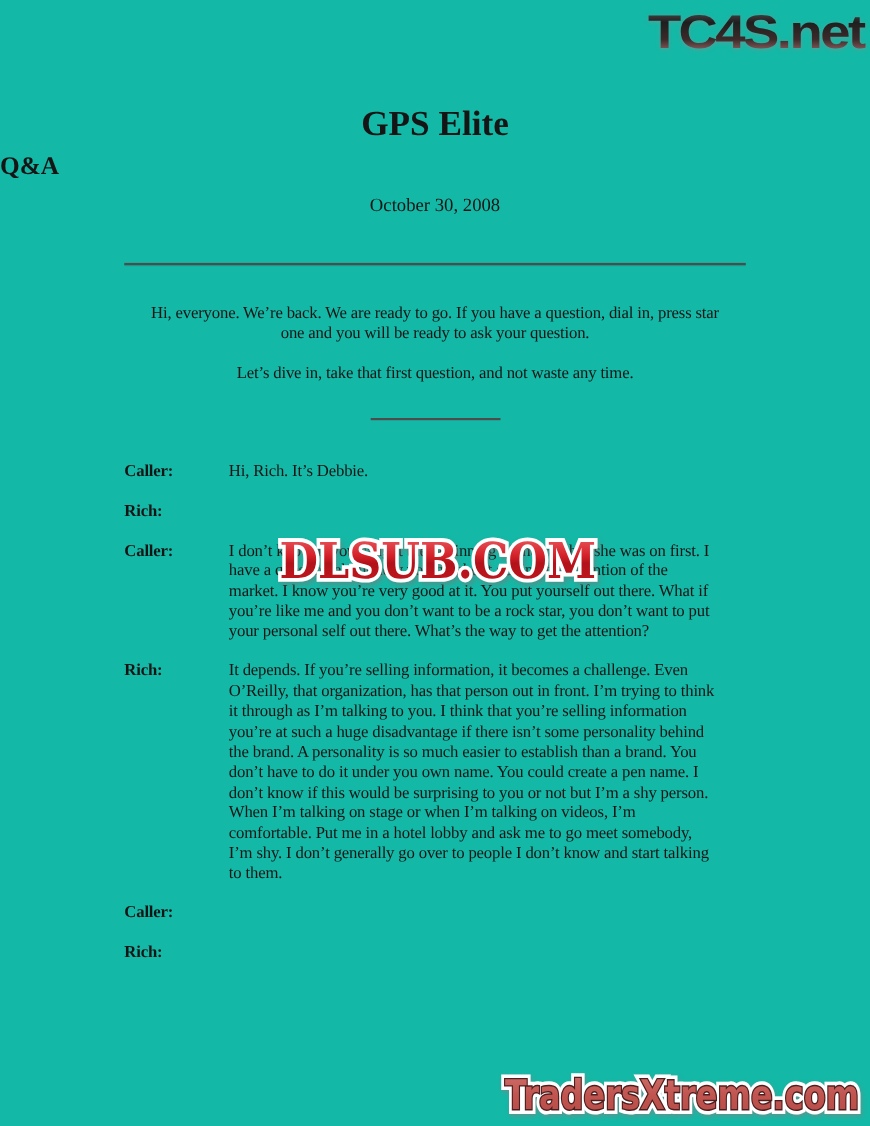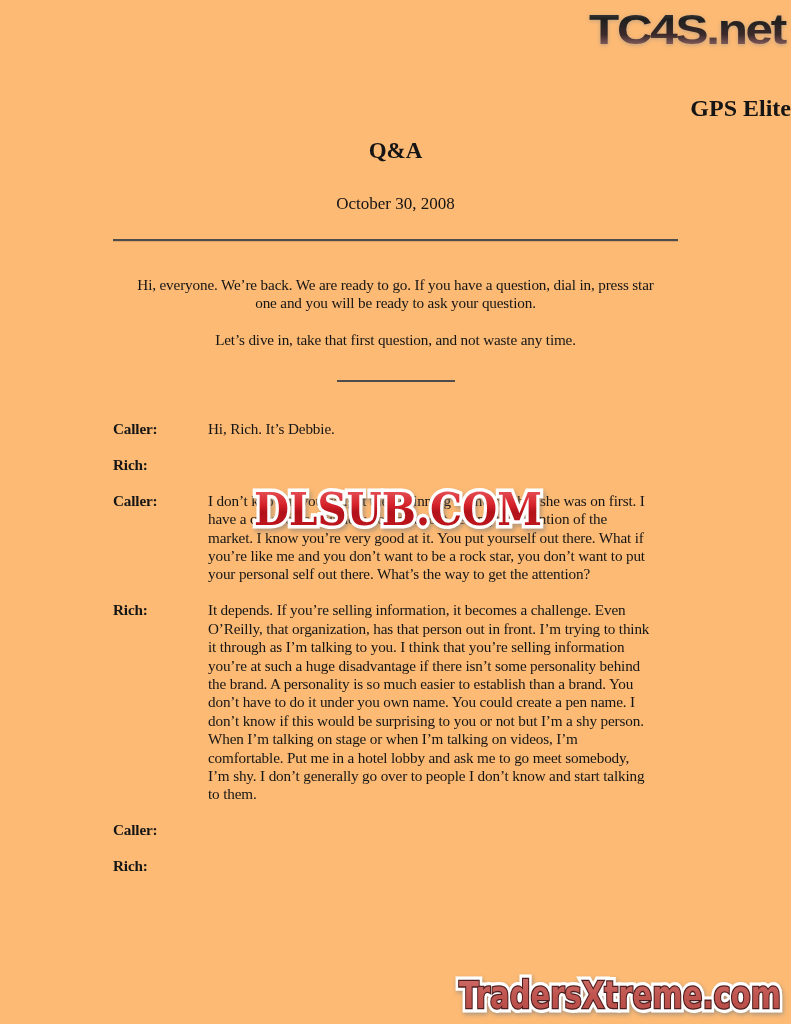--- a/index.html
+++ b/index.html
@@ -1,34 +1,34 @@
 <!DOCTYPE html>
 <html><head>
 <meta charset="utf-8">
 <style>
   html, body { margin:0; padding:0; background:#ffffff; }
   .page {
     position: relative;
     width: 791px;
     height: 1024px;
-    background: #fdba74;
+    background: #14b8a6;
     font-family: "Liberation Serif", serif;
     color: #151515;
     overflow: hidden;
   }
   .abs { position: absolute; }
 
   
   .tc4s { left: 573px; top: 0; width: 218px; height: 56px; }
   .tc4s text { filter: drop-shadow(0 1px 2px rgba(140,140,140,.55)); }
 
   
-  .doc-title    { left:0; top:96px;  width:791px; text-align:right; font-size:24px; font-weight:bold; line-height:1; }
-  .doc-subtitle { left:0; top:139px; width:791px; text-align:center; font-size:23px; font-weight:bold; line-height:1; }
-  .doc-date     { left:0; top:178px; width:791px; text-align:center; font-size:17px; line-height:1;margin-top:17px; }
+  .doc-title    { left:0; top:96px;  width:791px; text-align:center; font-size:32px; font-weight:bold; line-height:1; }
+  .doc-subtitle { left:0; top:139px; width:791px; text-align:left; font-size:23px; font-weight:bold; line-height:1; }
+  .doc-date     { left:0; top:178px; width:791px; text-align:center; font-size:17px; line-height:1; }
 
   .rule-full  { left:113px; top:239px; width:565px; height:2px; background:#4c4c4c; box-shadow:0 1px 0 rgba(0,0,0,0.12); }
   .rule-short { left:337px; top:380px; width:118px; height:2px; background:#4c4c4c; }
 
   .bodytext { font-size:15.2px; line-height:18.4px; letter-spacing:-0.15px; }
   .intro { left:113px; top:276px; width:565px;text-align:center; }
   .intro p { margin:0; white-space:pre-line; }
   .intro p + p { margin-top:18.4px; }
 
   .dialog { left:113px; top:420px; width:567px; }

